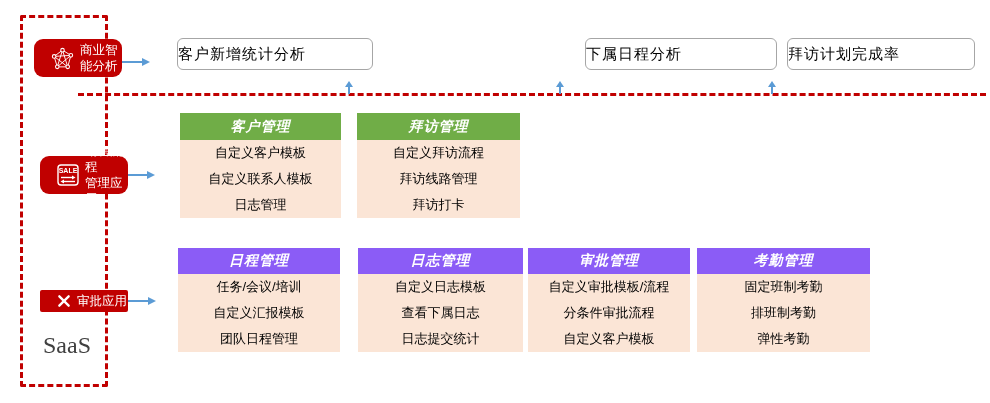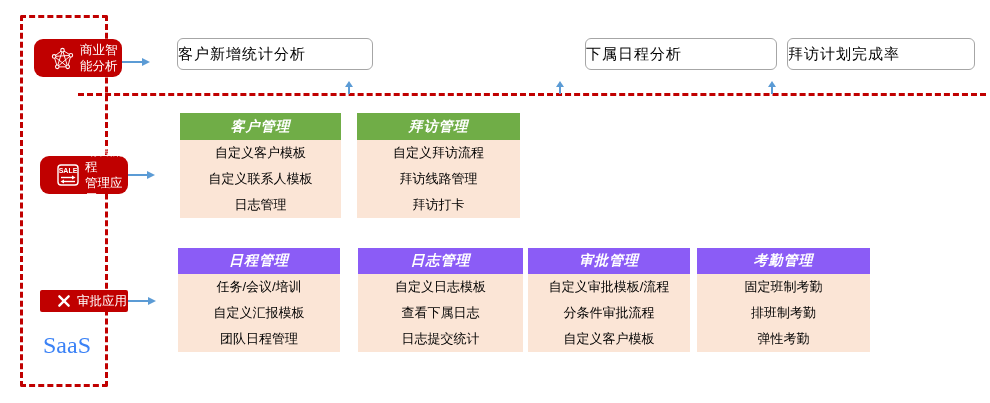--- a/index.html
+++ b/index.html
@@ -30,21 +30,21 @@
     z-index:3;
   }
   .badge .txt{margin-left:6px;font-size:12.5px;line-height:16px;}
   .badge .txt span{display:block;}
   .badge svg{flex:0 0 auto;}
   .arrow-right{position:absolute;z-index:2;}
   .arrow-up{position:absolute;z-index:2;}
   
   .saas-label{
     position:absolute;left:38px;top:332px;width:58px;text-align:center;
-    font-family:"Liberation Serif","DejaVu Serif",serif;font-size:24px;color:#3b82f6;
+    font-family:"Liberation Serif","DejaVu Serif",serif;font-size:24px;color:#404040;
   }
   
   .tbl{position:absolute;}
   .tbl-header{
     height:26px;display:flex;align-items:center;justify-content:center;
     color:#fff;font-weight:bold;font-size:14px;letter-spacing:1px;font-style:italic;
   }
   .tbl.green .tbl-header{background:#70AD47;height:27px;}
   .tbl.blue  .tbl-header{background:#8b5cf6;}
   .tbl-row{

